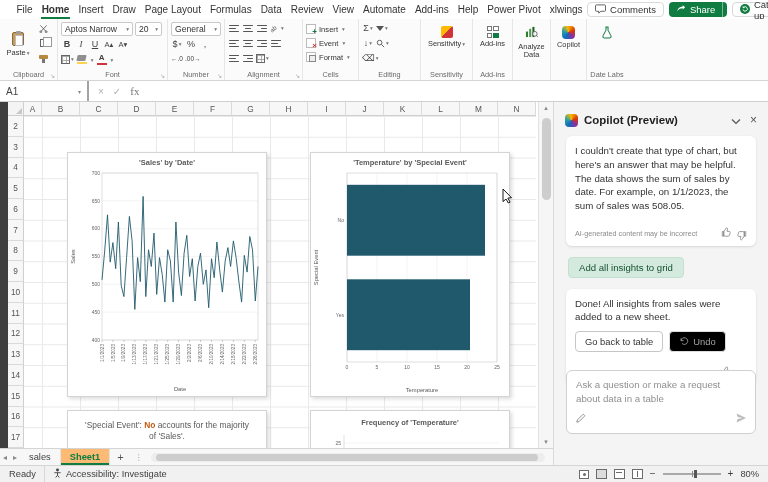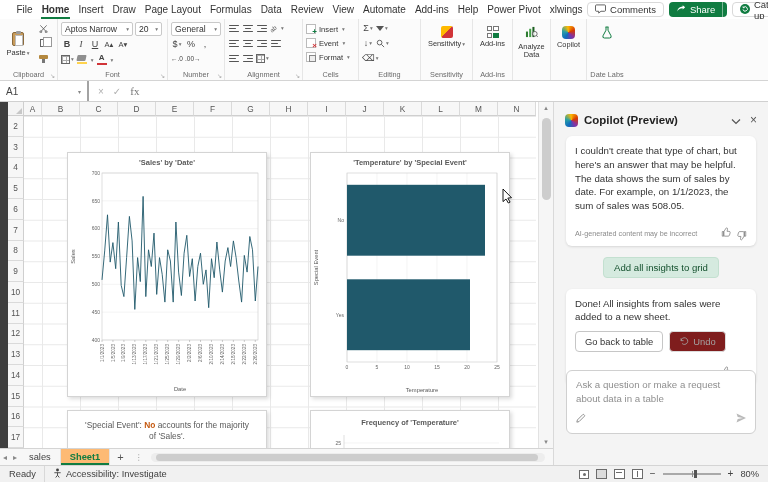--- a/index.html
+++ b/index.html
@@ -100,25 +100,25 @@
 
 .copilot{position:absolute;left:553px;top:102px;width:215px;height:363px;background:#f4f4f4;border-left:1px solid #d9d9d9}
 .cp-header{display:flex;align-items:center;gap:6px;padding:9px 11px 7px}
 .cp-title{font-size:11.5px;font-weight:bold;color:#1f1f1f}
 .cp-hicons{margin-left:auto;display:flex;align-items:center;gap:9px;color:#555}
 .cp-x{font-size:12px;color:#555;line-height:1}
 .cp-card{background:#fff;border-radius:6px;margin:0 12px 11px;padding:8px 9px 5px;box-shadow:0 1px 2.5px rgba(0,0,0,.12);font-size:9.7px;color:#333;line-height:1.42}
 .cp-foot{display:flex;align-items:center;margin-top:14px}
 .cp-disc{font-size:7.2px;color:#8a8a8a}
 .cp-thumbs{margin-left:auto;display:flex;gap:6px;align-items:center}
-.cp-chip-row{display:flex;justify-content:center;margin:0 14px 11px}
+.cp-chip-row{display:flex;justify-content:flex-start;margin:0 14px 11px}
 .cp-chip{background:#d5eadf;color:#14512e;font-size:9.6px;padding:4px 10px;border-radius:4px;border:1px solid #c3e0d0}
 .btn-row{display:flex;gap:6px;margin-top:7px}
 .cbtn{font-size:9.4px;padding:3px 9px;border-radius:4px;border:1px solid #c6c6c6;background:#fff;color:#333;display:flex;align-items:center;gap:4px}
-.cbtn.disabled{color:#a3a3a3;border-color:#ddd;background:#7f1d1d}
+.cbtn.disabled{color:#a3a3a3;border-color:#ddd;background:#000000}
 .cp-input{position:absolute;left:12px;right:12px;top:268px;height:64px;background:#fff;border:1px solid #d0d0d0;border-radius:6px;padding:7px 9px;font-size:9.7px;color:#8f8f8f;line-height:1.4}
 .cp-input-icons{position:absolute;left:8px;right:8px;bottom:5px;display:flex;align-items:center}
 .cp-send{margin-left:auto}
 
 
 .tabsbar{position:absolute;left:0;top:448px;width:553px;height:17px;background:#f7f7f7;border-top:1px solid #d4d4d4;display:flex;align-items:center;font-size:9.3px;color:#444}
 .tnav{color:#888;font-size:8px;padding:0 3px}
 .stab{padding:0 9px;height:100%;display:flex;align-items:center;border-right:1px solid #e3e3e3;white-space:nowrap}
 .stab.active{background:#fdba74;color:#107C41;font-weight:bold;box-shadow:inset 0 -2px 0 #107C41}
 .addsheet{padding:0 7px;color:#555;font-size:11px}

